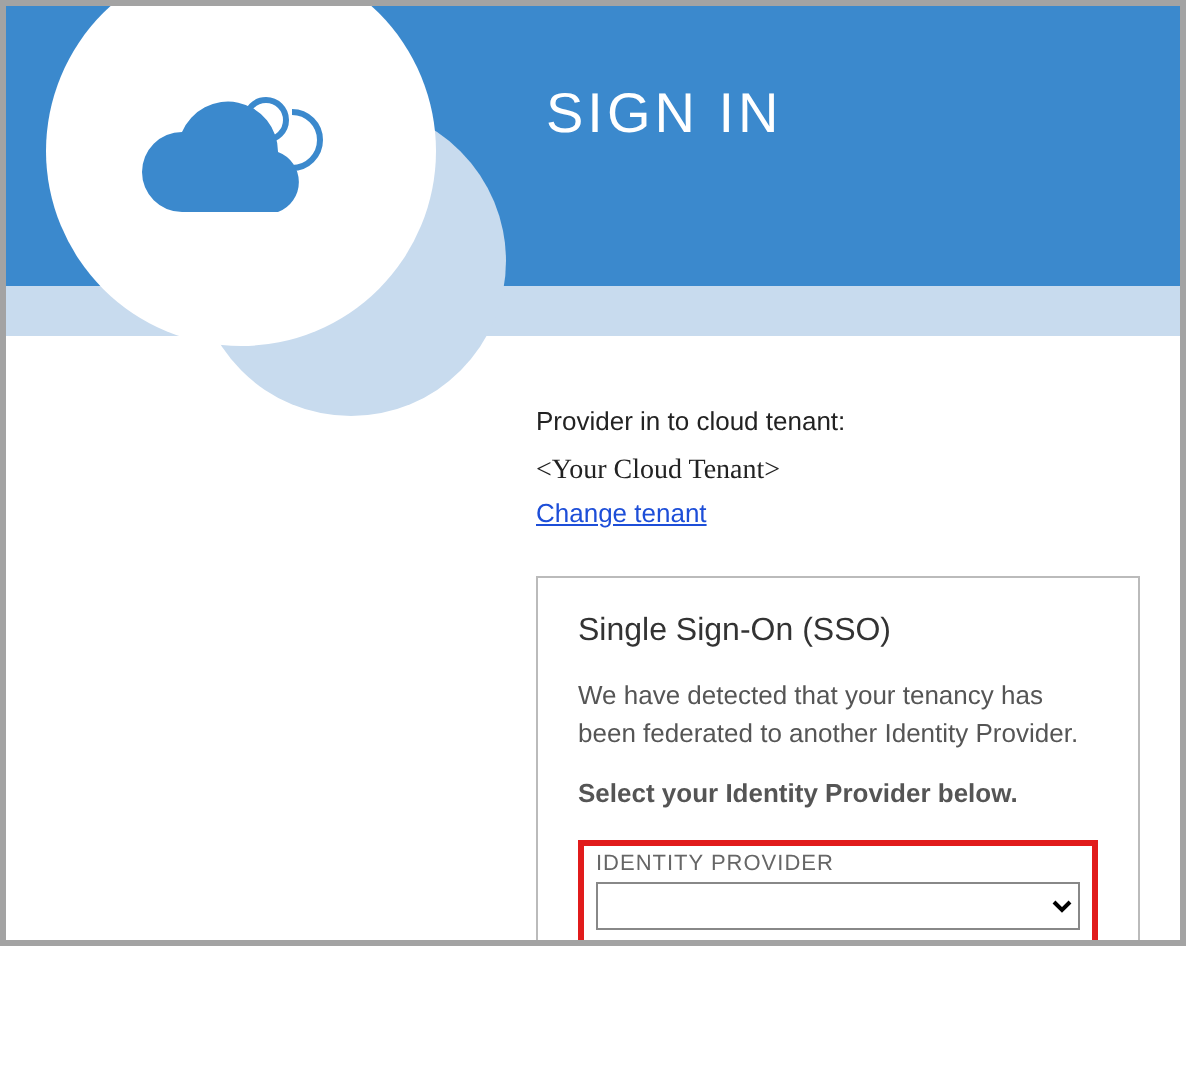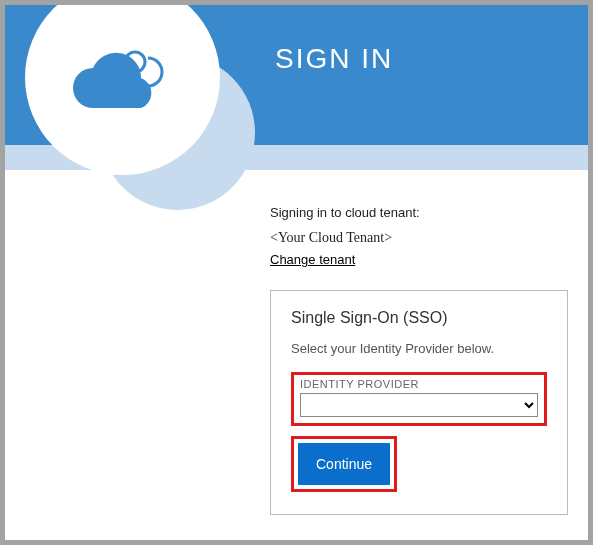--- a/index.html
+++ b/index.html
@@ -1,17 +1,17 @@
 <!DOCTYPE html>
 <html><head>
   <meta charset="utf-8">
   <style>
     * { margin: 0; padding: 0; box-sizing: border-box; }
     body { font-family: Arial, Helvetica, sans-serif; background: #fff; }
-    .page { width: 593px; height: 545px; border: 5px solid #a3a3a3; position: relative; overflow: hidden; }
+    .page { width: 593px; height: 473px; border: 3px solid #a3a3a3; position: relative; overflow: hidden; }
     
     .header-band {
       width: 100%;
       height: 140px;
       background: #3b89cd;
       position: absolute;
       top: 0; left: 0;
     }
     .header-title {
       position: absolute;
@@ -55,31 +55,31 @@
     .cloud-svg { width: 120px; height: 80px; }
     
     .content {
       position: absolute;
       top: 200px;
       left: 265px;
       right: 20px;
     }
     .tenant-label { font-size: 13px; color: #222; margin-bottom: 10px; }
     .tenant-name { font-size: 14px; color: #222; margin-bottom: 4px; font-family: Liberation Serif, serif; }
-    .change-link { font-size: 13px; color: #000000; text-decoration: underline; cursor: pointer; display: inline-block; }
+    .change-link { font-size: 13px; color: #1d4ed8; text-decoration: underline; cursor: pointer; display: inline-block; }
     
     .sso-box {
       border: 1px solid #bbb;
       padding: 18px 20px 22px 20px;
       margin-top: 22px;
       background: #fff;
     }
     .sso-title { font-size: 16px; color: #333; margin-bottom: 14px; font-weight: 400; }
     .sso-desc { font-size: 13px; color: #555; line-height: 1.45; margin-bottom: 12px; }
-    .sso-select-prompt { font-size: 13px; color: #555; margin-bottom: 16px; }
+    .sso-select-prompt { font-size: 13px; color: #555; margin-bottom: 16px; font-weight: bold; }
     
     .idp-group {
       border: 3px solid #e11b1b;
       padding: 3px 6px 6px 6px;
       margin-bottom: 10px;
     }
     .idp-label { font-size: 11px; letter-spacing: 0.5px; color: #666; margin-bottom: 3px; text-transform: uppercase; }
     .idp-select {
       width: 100%;
       height: 24px;
@@ -115,26 +115,27 @@
   <div class="logo-bg-circle"></div>
   <div class="logo-circle">
     <svg class="cloud-svg" viewBox="0 0 120 80">
       <path d="M 85 20 a 14 14 0 0 1 14 14 a 14 14 0 0 1 -14 14 h -10" fill="none" stroke="#3b89cd" stroke-width="3"></path>
       <circle cx="72" cy="24" r="10" fill="none" stroke="#3b89cd" stroke-width="3"></circle>
       <path d="M 30 70 a 20 20 0 0 1 0 -40 a 25 25 0 0 1 48 10 a 16 16 0 0 1 0 30 z" fill="#3b89cd"></path>
     </svg>
   </div>
 
   <div class="content">
-    <div class="tenant-label">Signing in to cloud tenant:</div>
+    <div class="tenant-label">Provider in to cloud tenant:</div>
     <div class="tenant-name">&lt;Your Cloud Tenant&gt;</div>
     <a class="change-link">Change tenant</a>
     
     <div class="sso-box">
       <div class="sso-title">Single Sign-On (SSO)</div>
+      <div class="sso-desc">We have detected that your tenancy has been federated to another Identity Provider.</div>
       <div class="sso-select-prompt">Select your Identity Provider below.</div>
       
       <div class="idp-group">
         <div class="idp-label">IDENTITY PROVIDER</div>
         <select class="idp-select" value="">
           <option></option>
         </select>
       </div>
       
       <div class="continue-wrap">

